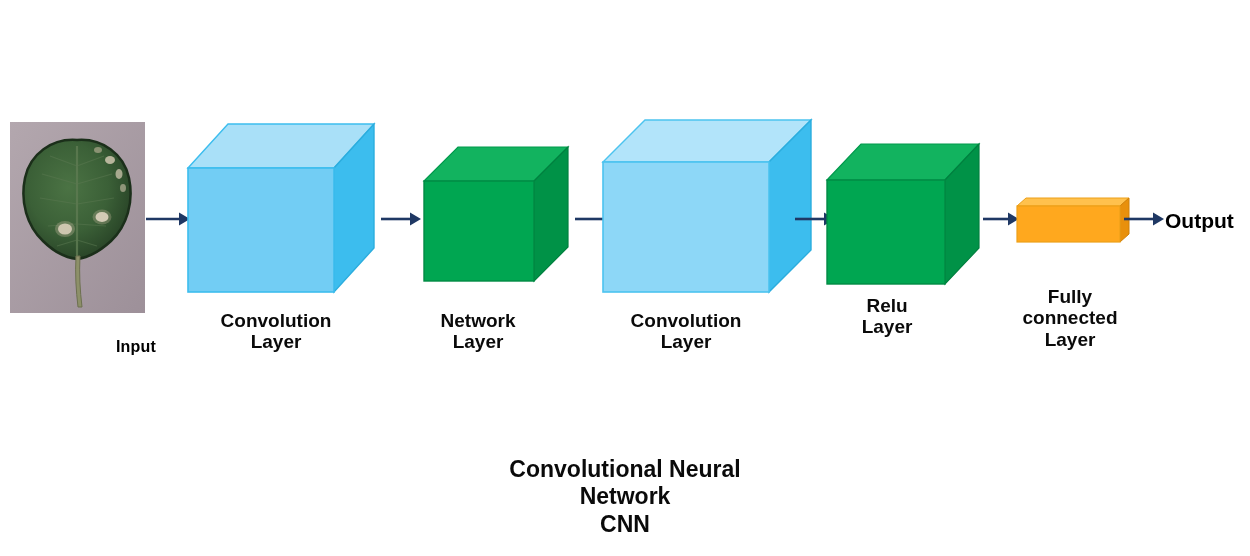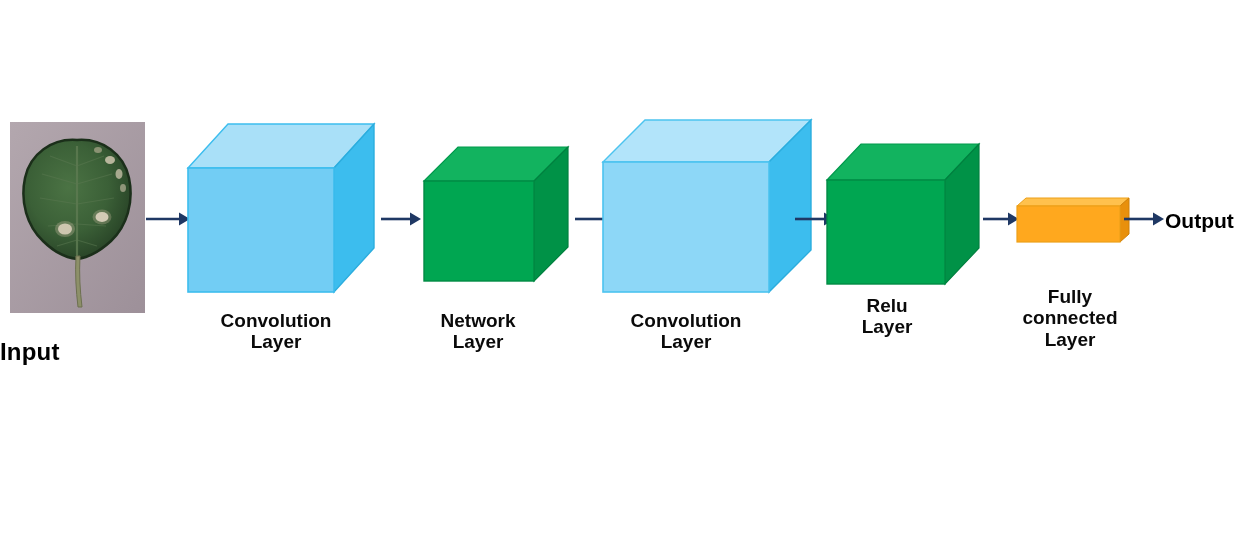--- a/index.html
+++ b/index.html
@@ -19,22 +19,22 @@
     width:135px;height:191px;
     background:#aa9da5;
     overflow:hidden;
   }
   .leaf-photo svg{display:block;width:135px;height:191px;}
 
   .input-label{
     position:absolute;
     left:0px;top:338px;
     width:156px;
-    text-align:left;
-    font-size:24px;
+    text-align:right;
+    font-size:16px;
     font-weight:bold;
     color:#000000;
     letter-spacing:.2px;
   }
 
   
   .block{position:absolute;}
   .block svg{display:block;overflow:visible;}
 
   
@@ -224,14 +224,17 @@
 
   <div class="arrow" style="left:1124px;top:211px;">
     <svg width="40" height="16" viewBox="0 0 40 16" xmlns="http://www.w3.org/2000/svg">
       <line x1="0" y1="8" x2="29" y2="8" stroke="#1f3864" stroke-width="2.6"></line>
       <polygon points="29,1.5 40,8 29,14.5" fill="#1f3864"></polygon>
     </svg>
   </div>
 
   <div class="output-label">Output</div>
 
+  <div class="caption">Convolutional Neural
+Network
+CNN</div>
 
 </div>
 
 </body></html>

